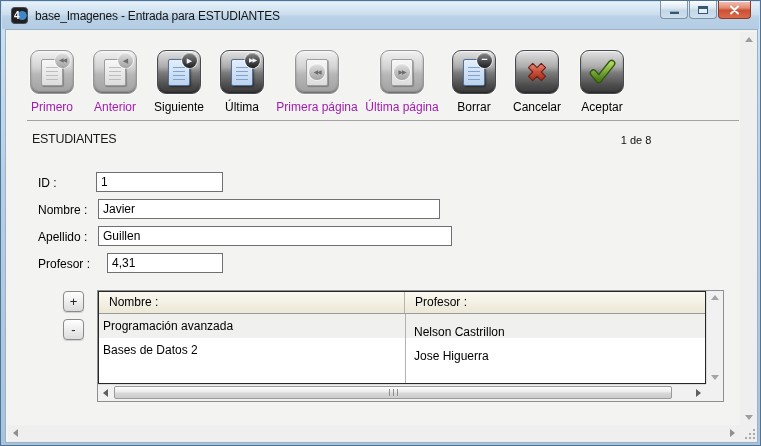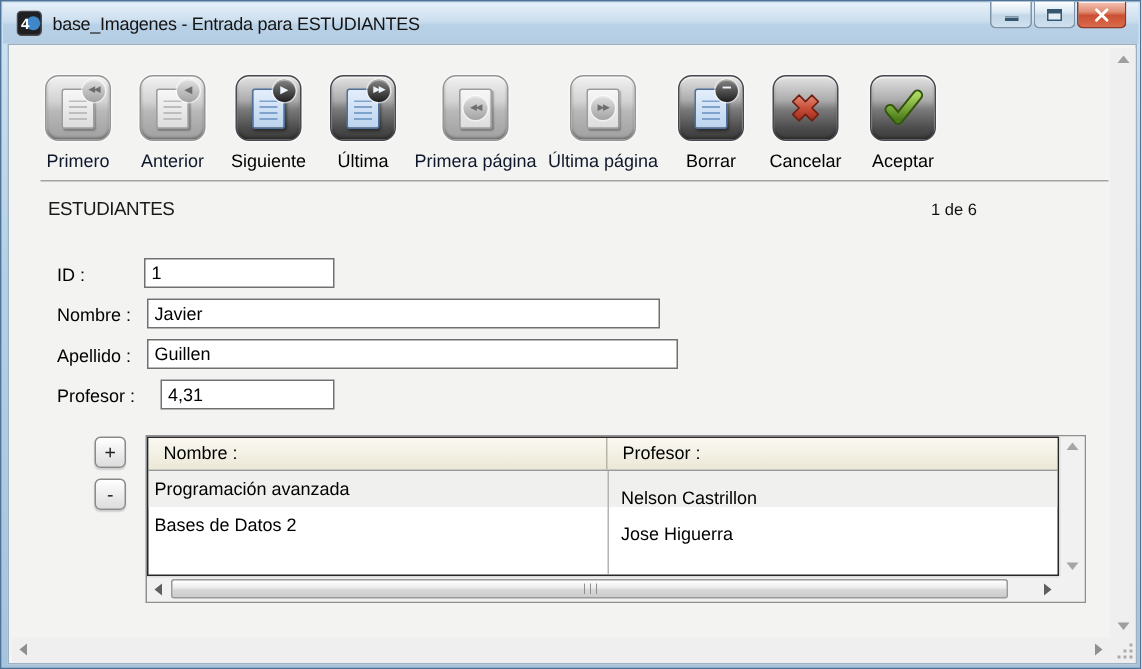--- a/index.html
+++ b/index.html
@@ -32,21 +32,21 @@
   
   .tool-item { position:absolute; top:20px; width:100px; margin-left:-50px; text-align:center; }
   .tool-btn { width:44px; height:44px; margin:0 auto; border-radius:9px; position:relative;
     border:1px solid #46494d; cursor:pointer;
     background:linear-gradient(180deg,#e3e3e3 0%,#ababab 38%,#7b7b7b 52%,#4c4c4c 82%,#3a3a3a 100%);
     box-shadow:inset 0 1px 1px rgba(255,255,255,.75), inset 0 -1px 2px rgba(0,0,0,.4), 0 0 0 1px rgba(255,255,255,.45);
     display:flex; align-items:center; justify-content:center; }
   .tool-item.disabled .tool-btn { border-color:#969696;
     background:linear-gradient(180deg,#f1f1f1 0%,#d2d2d2 40%,#b8b8b8 55%,#a0a0a0 100%); }
   .tool-label { margin-top:6px; font-size:12px; color:#000; white-space:nowrap; }
-  .tool-item.disabled .tool-label { color:#0f172a; }
+  .tool-item.disabled .tool-label { color:#a21caf; }
 
   .doc { position:relative; width:22px; height:27px; border-radius:2px;
     background:linear-gradient(180deg,#e4eefb 0%,#bcd4ee 100%);
     border:1px solid #51719a; box-shadow:1px 1px 2px rgba(0,0,0,.45); }
   .doc-lines { position:absolute; left:4px; right:4px; top:7px; bottom:4px;
     background:repeating-linear-gradient(180deg,#7fa3cd 0 1px, transparent 1px 4px); }
   .tool-item.disabled .doc { background:linear-gradient(180deg,#f7f7f7 0%,#dddddd 100%); border-color:#9d9d9d; box-shadow:1px 1px 1px rgba(0,0,0,.25); }
   .tool-item.disabled .doc-lines { background:repeating-linear-gradient(180deg,#bdbdbd 0 1px, transparent 1px 4px); }
   .doc.plain { background:linear-gradient(180deg,#fbfbfb 0%,#e3e3e3 100%); border-color:#a2a2a2; }
 
@@ -242,21 +242,21 @@
           <polyline points="6,15 11,21 23,6" fill="none" stroke="#33550f" stroke-width="7" stroke-linecap="round" stroke-linejoin="round"></polyline>
           <polyline points="6,15 11,21 23,6" fill="none" stroke="url(#gc)" stroke-width="4.5" stroke-linecap="round" stroke-linejoin="round"></polyline>
         </svg>
       </div>
       <div class="tool-label">Aceptar</div>
     </div>
 
     <div class="separator"></div>
 
     <div class="section-title">ESTUDIANTES</div>
-    <div class="record-counter">1 de 6</div>
+    <div class="record-counter">1 de 8</div>
 
     <span class="field-label" style="left:32px; top:146px">ID :</span>
     <input class="field" style="left: 90px; top: 142px; width: 127px;" value="1">
 
     <span class="field-label" style="left:32px; top:173px">Nombre :</span>
     <input class="field" style="left: 92px; top: 169px; width: 342px;" value="Javier">
 
     <span class="field-label" style="left:32px; top:200px">Apellido :</span>
     <input class="field" style="left: 92px; top: 196px; width: 354px;" value="Guillen">
 

